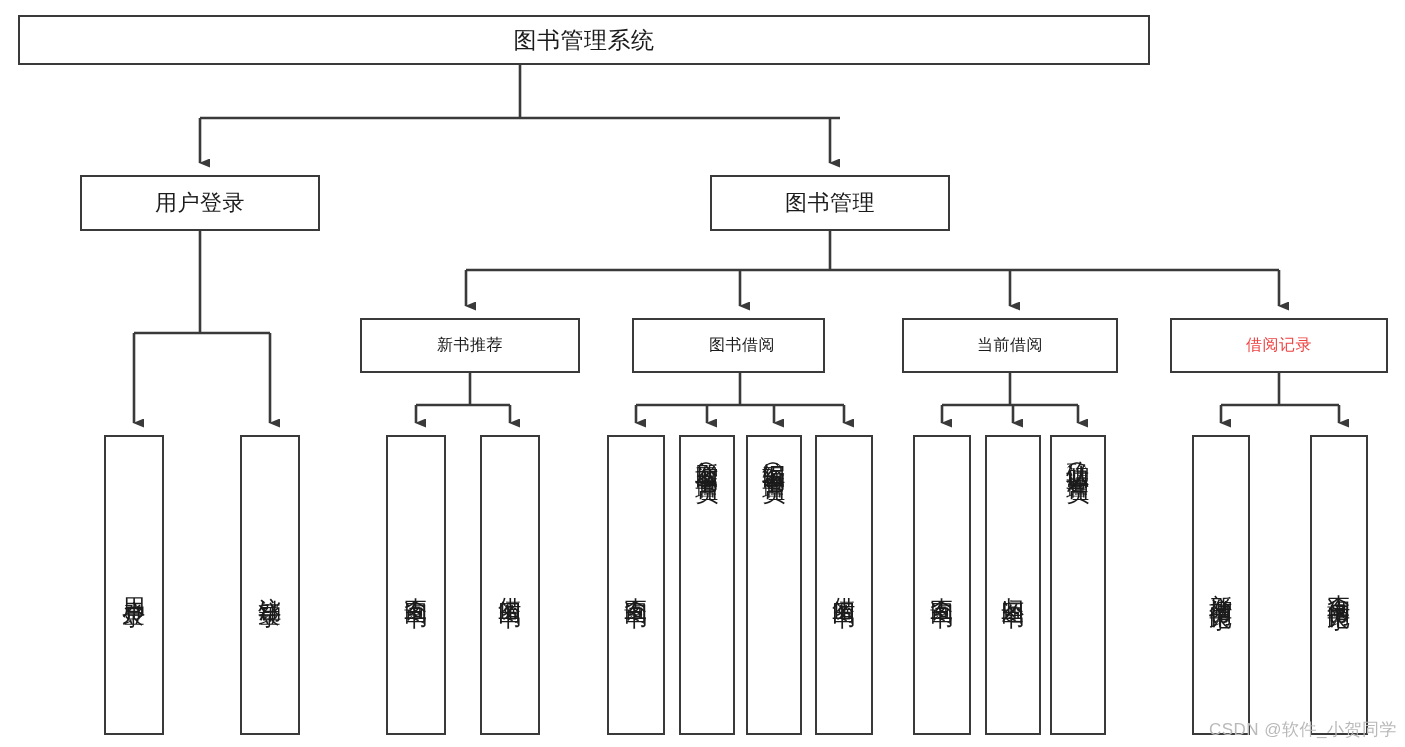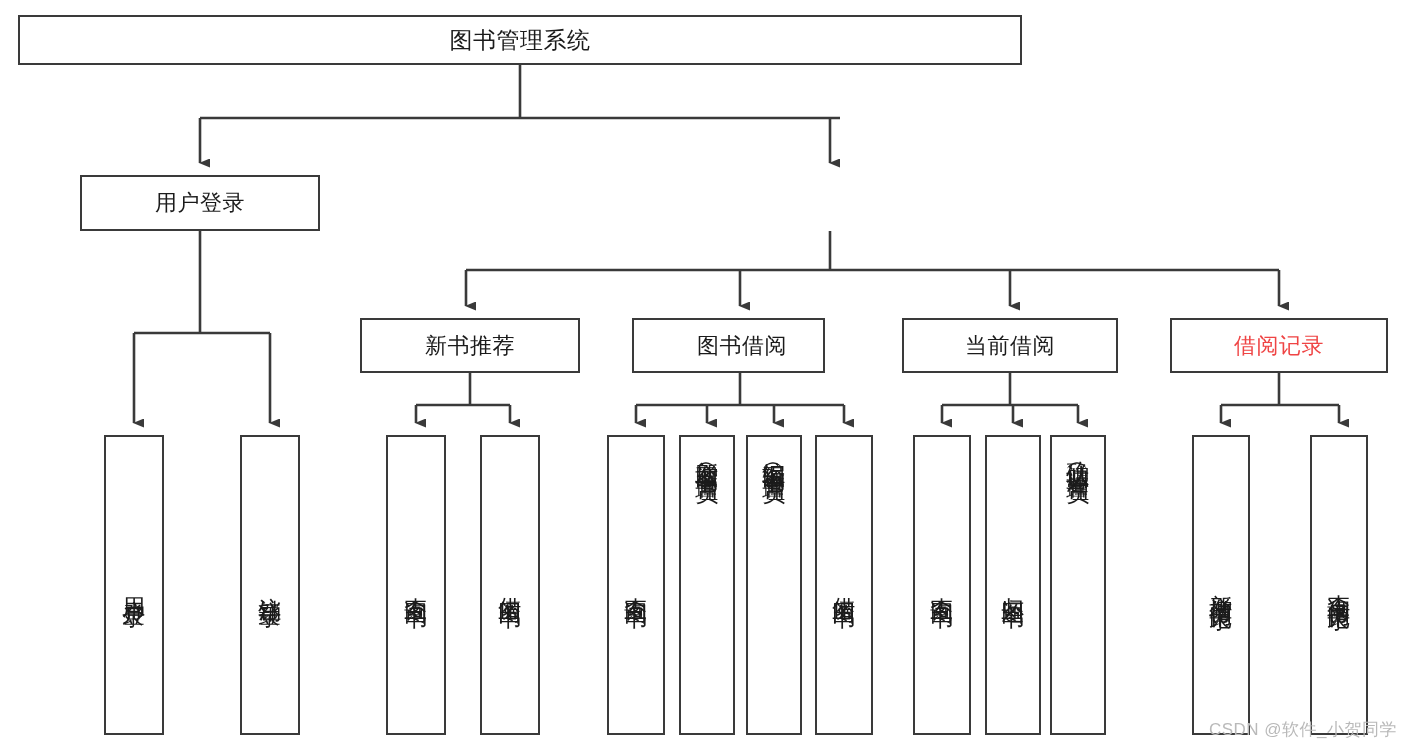--- a/index.html
+++ b/index.html
@@ -19,21 +19,21 @@
     color:#1b1b1b;
   }
   .node-label{
     display:block;
     text-align:center;
     letter-spacing:0.5px;
     white-space:nowrap;
   }
   .level-root .node-label{font-size:23px;}
   .level-2 .node-label{font-size:22px;}
-  .level-3 .node-label{font-size:22px;}
+  .level-3 .node-label{font-size:16px;}
 
   
   .node.leaf{
     align-items:flex-start;
     justify-content:center;
     padding-top:6px;
   }
   .node.leaf .node-label{
     writing-mode:vertical-rl;
     text-orientation:upright;
@@ -102,26 +102,29 @@
       <path d="M1013,405 L1013,423" marker-end="url(#arw)"></path>
       <path d="M1078,405 L1078,423" marker-end="url(#arw)"></path>
 
       <path d="M1279,373 L1279,405"></path>
       <path d="M1221,405 L1339,405"></path>
       <path d="M1221,405 L1221,423" marker-end="url(#arw)"></path>
       <path d="M1339,405 L1339,423" marker-end="url(#arw)"></path>
     </g>
   </svg>
 
-  <div class="node level-root" id="n-root" style="left: 18px; top: 15px; width: 1004px; height: 50px; border-color: rgb(58, 58, 58); background: rgb(255, 255, 255); color: rgb(27, 27, 27);">
+  <div class="node level-root" id="n-root" style="left: 18px; top: 15px; width: 1132px; height: 50px; border-color: rgb(58, 58, 58); background: rgb(255, 255, 255); color: rgb(27, 27, 27);">
     <span class="node-label">图书管理系统</span>
   </div>
 
   <div class="node level-2" id="n-l2-0" style="left: 80px; top: 175px; width: 240px; height: 56px; border-color: rgb(58, 58, 58); background: rgb(255, 255, 255); color: rgb(27, 27, 27);">
     <span class="node-label">用户登录</span>
+  </div>
+  <div class="node level-2" id="n-l2-1" style="left: 710px; top: 175px; width: 240px; height: 56px; border-color: rgb(58, 58, 58); background: rgb(255, 255, 255); color: rgb(27, 27, 27);">
+    <span class="node-label">图书管理</span>
   </div>
 
   <div class="node level-3" id="n-l3-0" style="left: 360px; top: 318px; width: 220px; height: 55px; border-color: rgb(58, 58, 58); background: rgb(255, 255, 255); color: rgb(27, 27, 27);">
     <span class="node-label">新书推荐</span>
   </div>
   <div class="node level-3" id="n-l3-1" style="left: 632px; top: 318px; width: 193px; height: 55px; border-color: rgb(58, 58, 58); background: rgb(255, 255, 255); color: rgb(27, 27, 27); padding-left: 27px;">
     <span class="node-label">图书借阅</span>
   </div>
   <div class="node level-3" id="n-l3-2" style="left: 902px; top: 318px; width: 216px; height: 55px; border-color: rgb(58, 58, 58); background: rgb(255, 255, 255); color: rgb(27, 27, 27); align-items: center;">
     <span class="node-label">当前借阅</span>

